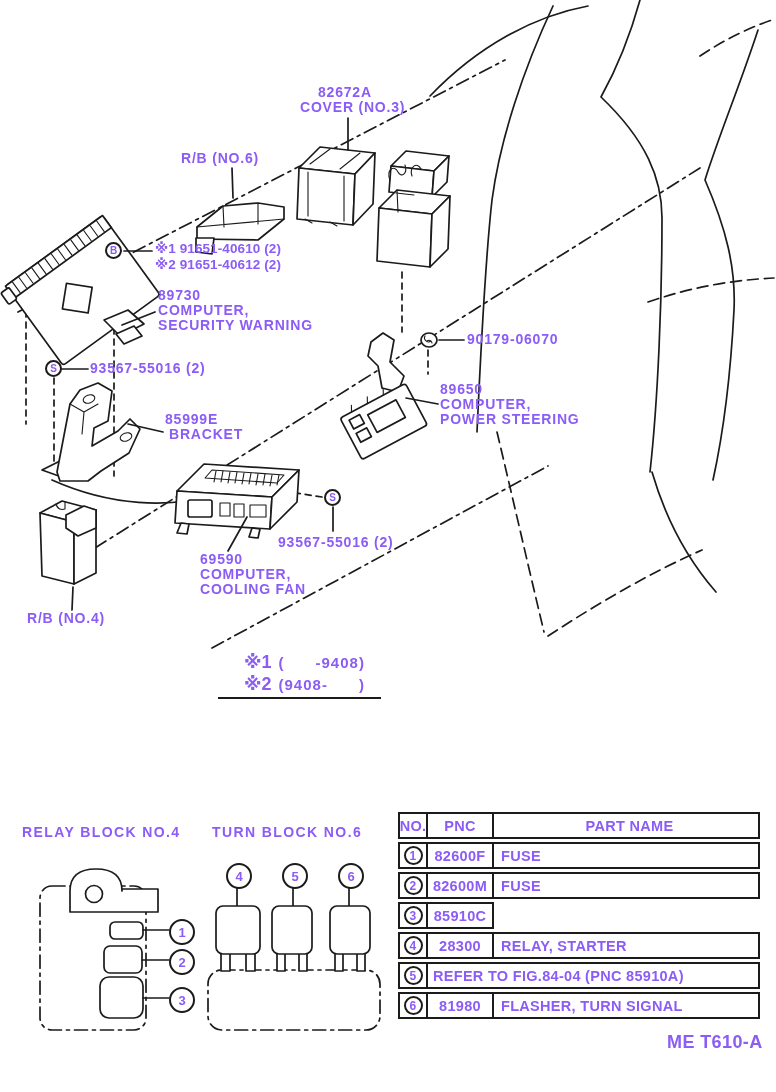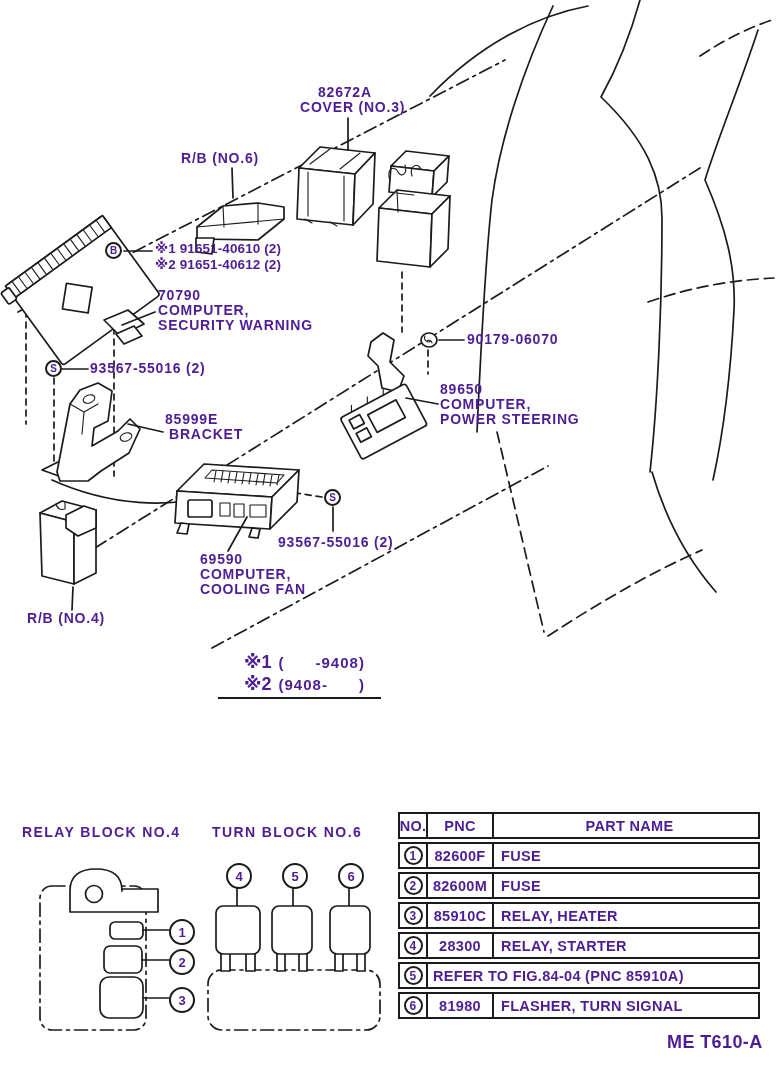--- a/index.html
+++ b/index.html
@@ -1,17 +1,17 @@
 <!DOCTYPE html>
 <html><head>
 <meta charset="utf-8">
 <style>
   html,body{margin:0;padding:0;background:#fff;}
   .page{position:relative;width:776px;height:1092px;background:#ffffff;overflow:hidden;
-        font-family:"Liberation Sans","DejaVu Sans",sans-serif;color:#4c1d95;}
+        font-family:"Liberation Sans","DejaVu Sans",sans-serif;color:#8b5cf6;}
   svg.art{position:absolute;left:0;top:0;}
   svg.art path, svg.art rect, svg.art circle, svg.art ellipse{
     stroke:#1b1b1b;stroke-width:1.7;fill:none;stroke-linecap:round;stroke-linejoin:round;}
   svg.art .fill{fill:#ffffff;}
   svg.art .thin{stroke-width:1.1;}
   svg.art .dash{stroke-dasharray:11 6;}
   svg.art .dashdot{stroke-dasharray:13 5 3 5;}
   svg.art .dash2{stroke-dasharray:6 5;}
   .lbl{position:absolute;font-weight:700;font-size:14px;line-height:15px;
        letter-spacing:0.8px;white-space:nowrap;}
@@ -200,21 +200,21 @@
   </svg>
 
   <div class="lbl" style="left:318px;top:85px;">82672A</div>
   <div class="lbl" style="left:300px;top:100px;">COVER (NO.3)</div>
 
   <div class="lbl" style="left:181px;top:151px;">R/B (NO.6)</div>
 
   <div class="lbl num" style="left:155px;top:241px;">※1 91651-40610 (2)</div>
   <div class="lbl num" style="left:155px;top:257px;">※2 91651-40612 (2)</div>
 
-  <div class="lbl" style="left:158px;top:288px;">70790</div>
+  <div class="lbl" style="left:158px;top:288px;">89730</div>
   <div class="lbl" style="left:158px;top:303px;">COMPUTER,</div>
   <div class="lbl" style="left:158px;top:318px;">SECURITY WARNING</div>
 
   <div class="lbl" style="left:90px;top:361px;">93567-55016 (2)</div>
 
   <div class="lbl" style="left:165px;top:412px;">85999E</div>
   <div class="lbl" style="left:169px;top:427px;">BRACKET</div>
 
   <div class="lbl" style="left:467px;top:332px;">90179-06070</div>
 
@@ -275,21 +275,20 @@
           <span class="tcirc">2</span>
         </div>
       <div class="pcell c-pnc">82600M</div>
       <div class="pcell c-name">FUSE</div>
     </div>
     <div class="prow">
       <div class="pcell c-no">
           <span class="tcirc">3</span>
         </div>
       <div class="pcell c-pnc">85910C</div>
-      <div class="pcell c-name">RELAY, HEATER</div>
     </div>
     <div class="prow">
       <div class="pcell c-no">
           <span class="tcirc">4</span>
         </div>
       <div class="pcell c-pnc">28300</div>
       <div class="pcell c-name">RELAY, STARTER</div>
     </div>
     <div class="prow">
       <div class="pcell c-no">

